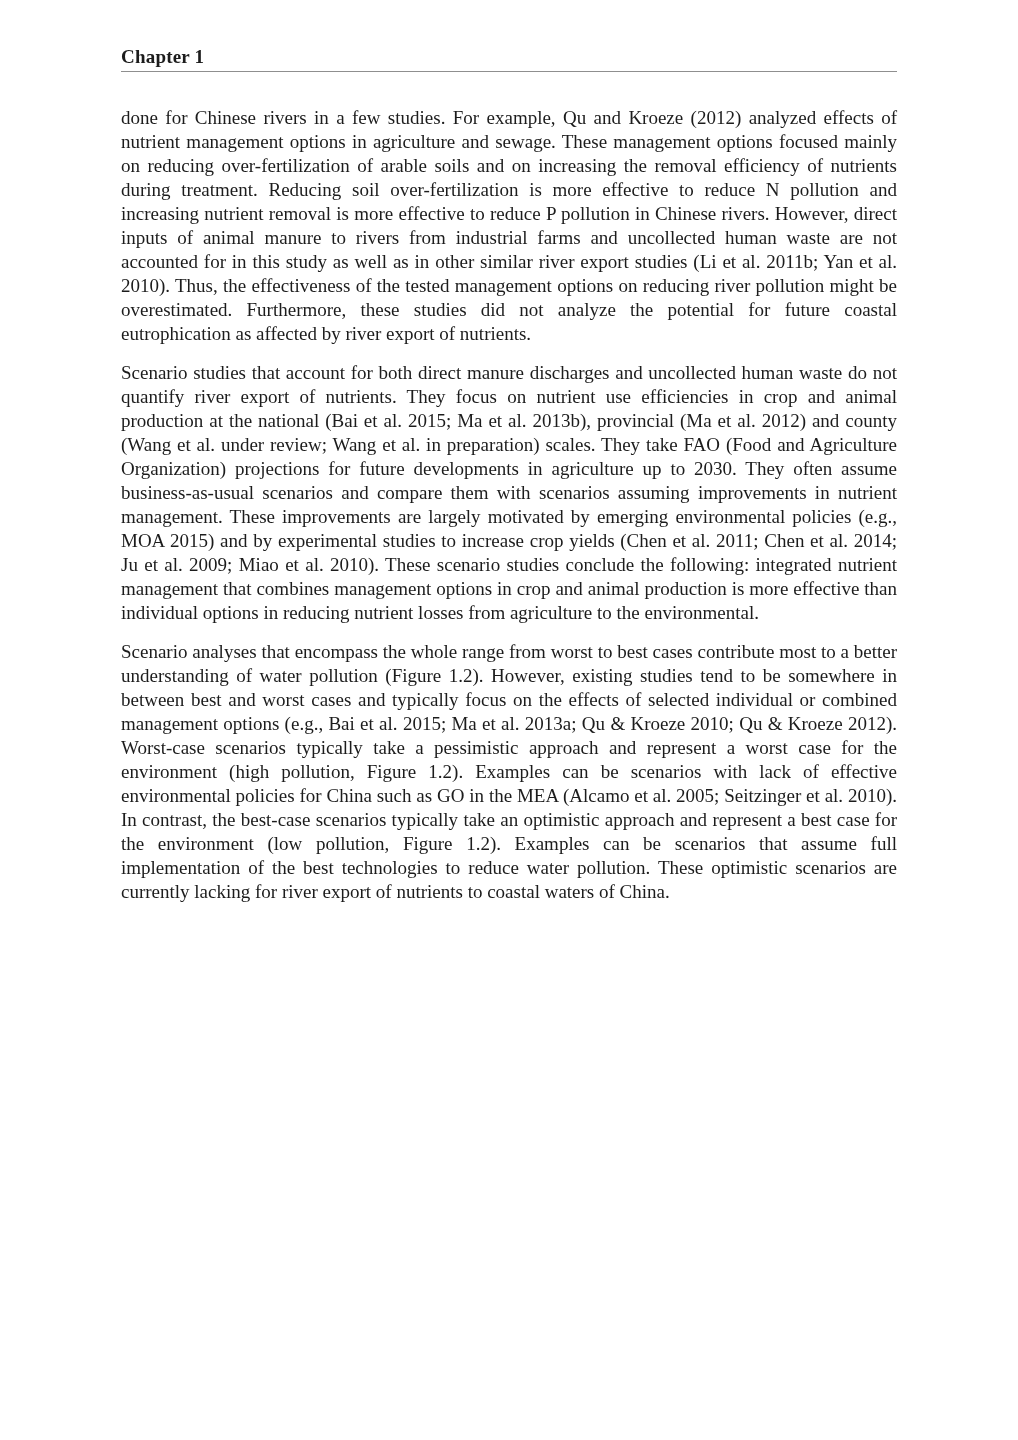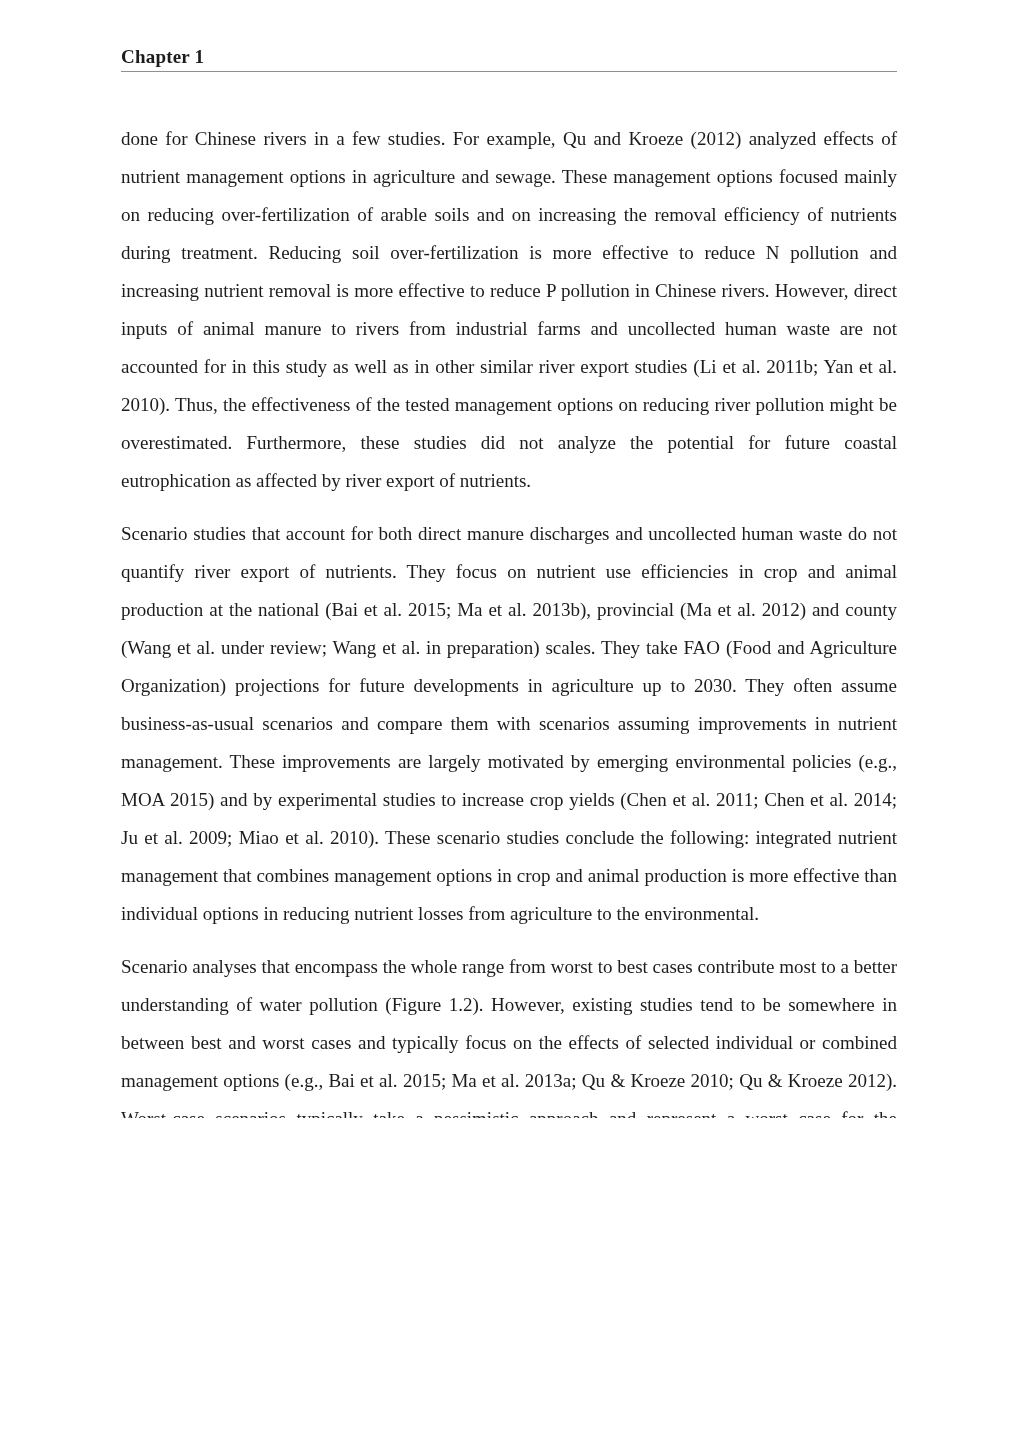--- a/index.html
+++ b/index.html
@@ -32,24 +32,24 @@
     position: absolute;
     left: 121px;
     top: 71px;
     width: 776px;
     height: 1px;
     background: #8f8f8f;
   }
   .page-body {
     position: absolute;
     left: 121px;
-    top: 120px;
+    top: 106px;
     width: 776px;
     font-size: 19px;
-    line-height: 38px;
+    line-height: 24px;
     text-align: justify;
     color: #1c1c1c;
   }
   .page-body p {
     margin: 0 0 15px 0;
     padding: 0;
   }
   .page-footer {
     position: absolute;
     left: 122px;

